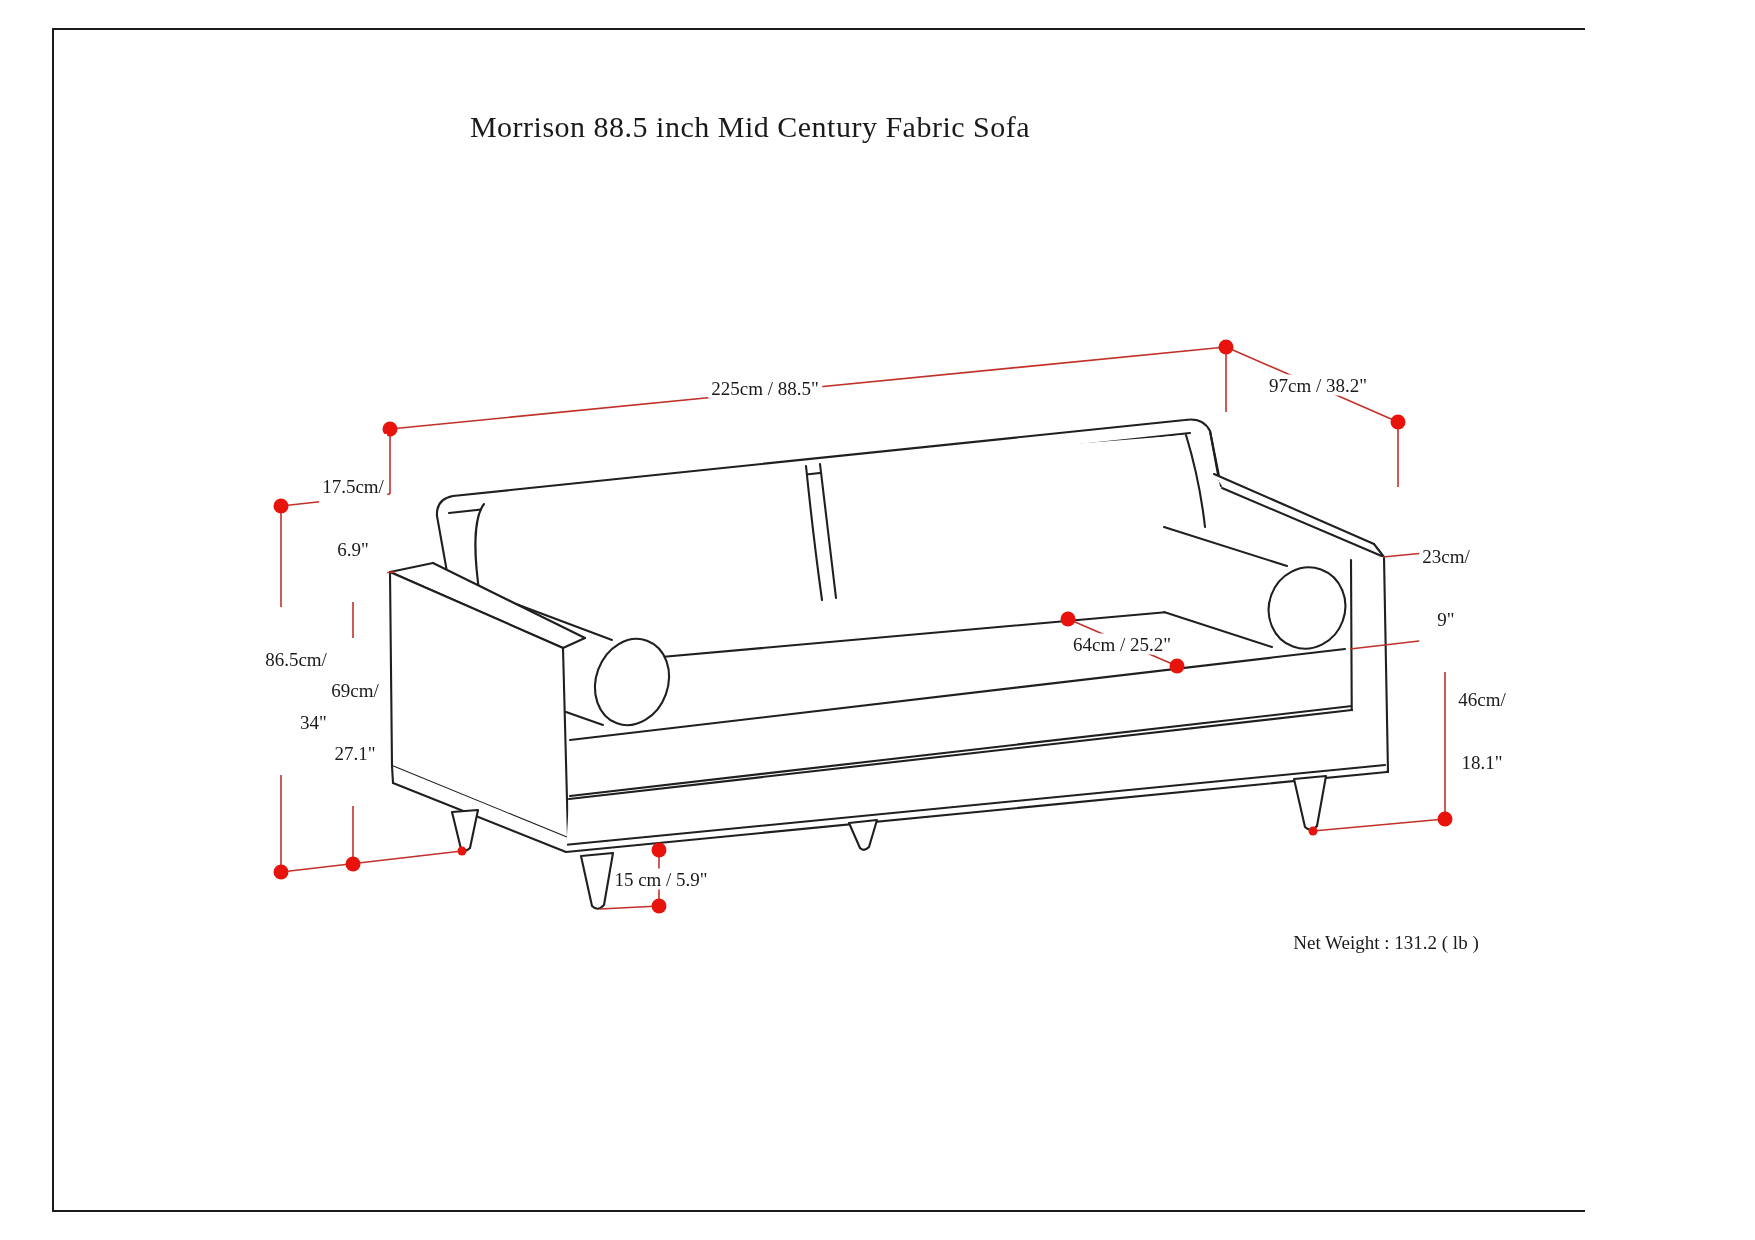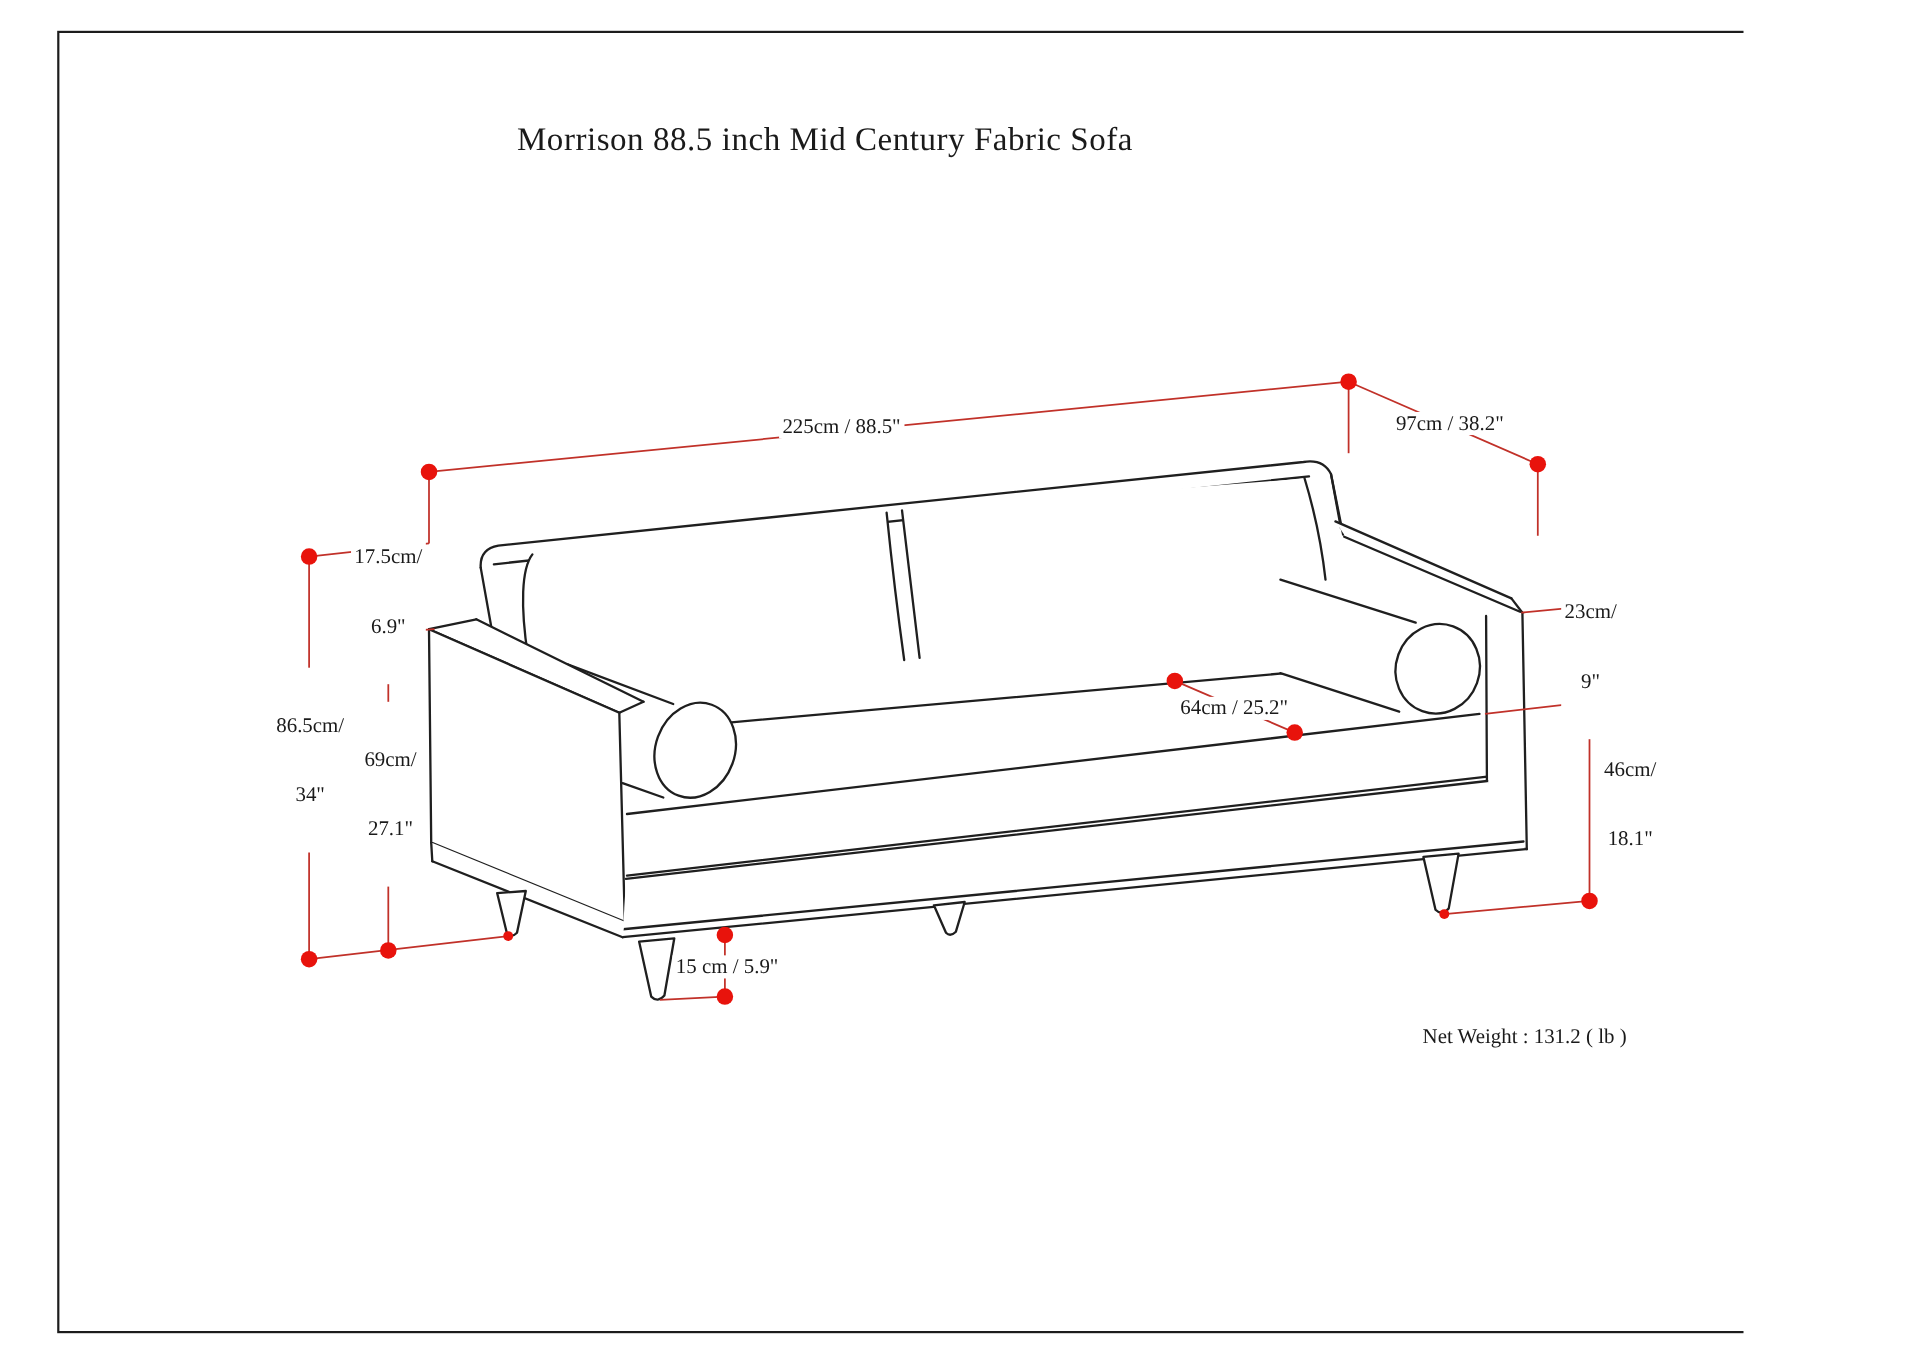--- a/index.html
+++ b/index.html
@@ -164,26 +164,26 @@
       <circle cx="1445" cy="638" r="7.5"></circle>
       <circle cx="1445" cy="819" r="7.5"></circle>
       <circle cx="1313" cy="831" r="4.5"></circle>
     </g>
   </svg>
 
   <div class="dim-label" style="left:765px;top:388px;">225cm / 88.5"</div>
 
   <div class="dim-label" style="left:1318px;top:385px;">97cm / 38.2"</div>
 
-  <div class="dim-label" style="left:353px;top:538px;">
+  <div class="dim-label" style="left:353px;top:518px;">
     <span>17.5cm/</span>
     <span>6.9"</span>
   </div>
 
-  <div class="dim-label" style="left:282px;top:691px;">
+  <div class="dim-label" style="left:296px;top:691px;text-align:right;">
     <span>86.5cm/</span>
     <span>34"</span>
   </div>
 
   <div class="dim-label" style="left:355px;top:722px;">
     <span>69cm/</span>
     <span>27.1"</span>
   </div>
 
   <div class="dim-label" style="left:1446px;top:588px;">

